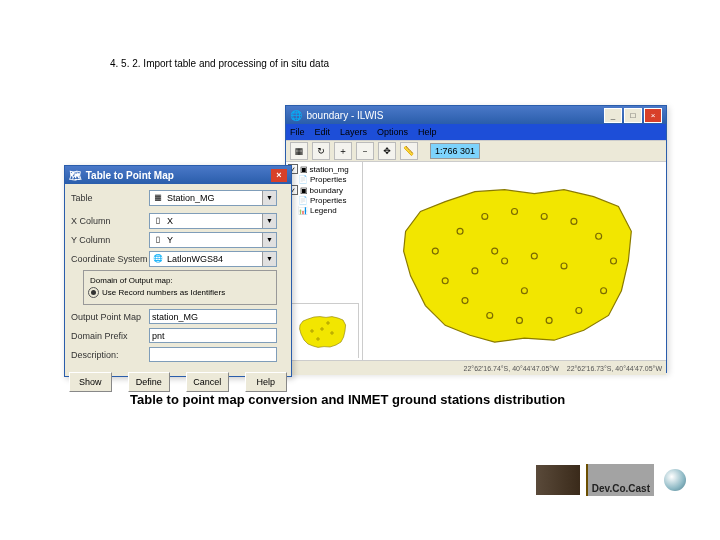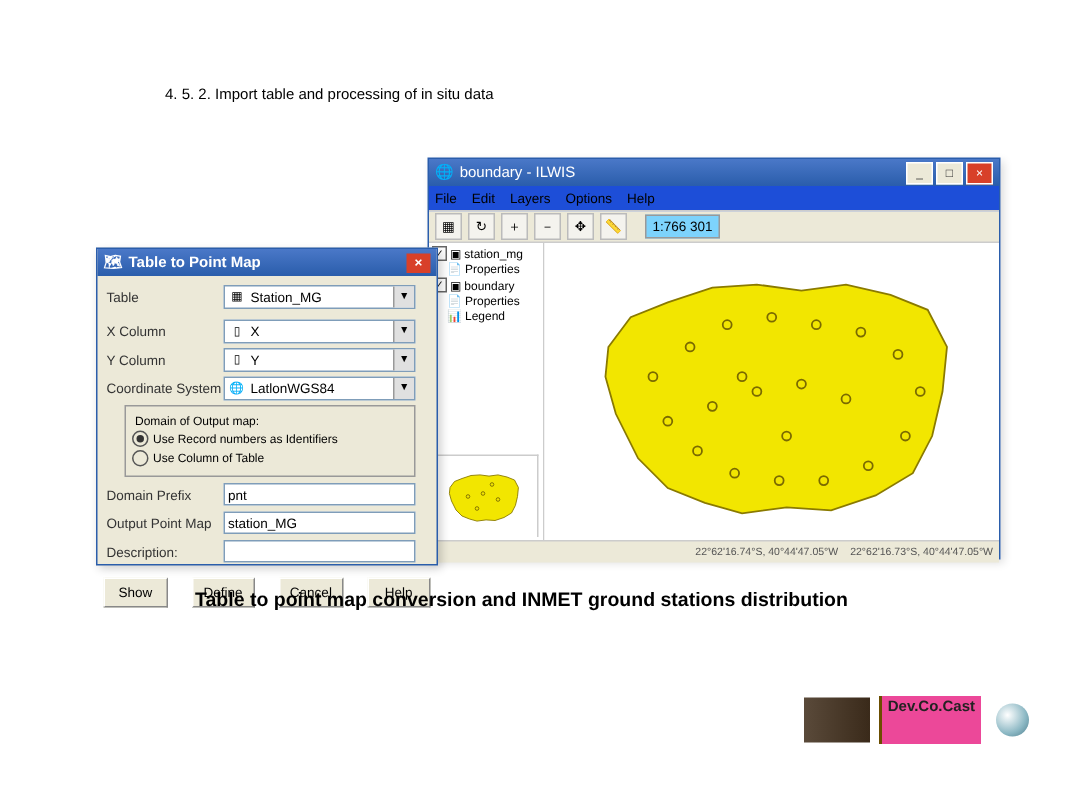--- a/index.html
+++ b/index.html
@@ -314,23 +314,23 @@
     align-items: center;
     gap: 6px;
   }
   .footer-logo .photo {
     width: 44px;
     height: 30px;
     background: linear-gradient(90deg, #5a4a3a, #3a2a1a);
   }
   .footer-logo .brand {
     display: flex;
-    align-items: flex-start;
+    align-items: flex-end;
     gap: 4px;
-    background: #ec4899;
+    background: #a3a3a3;
     padding: 2px 4px;
     height: 28px;
     border-left: 2px solid #6b4e00;
   }
   .footer-logo .brand-text {
     font-size: 10px;
     font-weight: bold;
     color: #222;
   }
   .footer-logo .globe {
@@ -485,35 +485,31 @@
         <span>LatlonWGS84</span>
         <div class="dd">▼</div>
       </div>
     </div>
     <div class="group">
       <div class="gtitle">Domain of Output map:</div>
       <div class="radio-row">
         <span class="radio sel"></span>
         <span>Use Record numbers as Identifiers</span>
       </div>
-      <div class="radio-row">
-        <span class="radio"></span>
-        <span>Use Column of Table</span>
-      </div>
+    </div>
+    <div class="row">
+      <span class="lbl">Output Point Map</span>
+      <div class="txt">
+          <span>station_MG</span>
+        </div>
     </div>
     <div class="row">
       <span class="lbl">Domain Prefix</span>
       <div class="txt">
           <span>pnt</span>
-        </div>
-    </div>
-    <div class="row">
-      <span class="lbl">Output Point Map</span>
-      <div class="txt">
-          <span>station_MG</span>
         </div>
     </div>
     <div class="row">
       <span class="lbl">Description:</span>
       <div class="txt">
           <span></span>
         </div>
     </div>
   </div>
   <div class="dlg-buttons">

